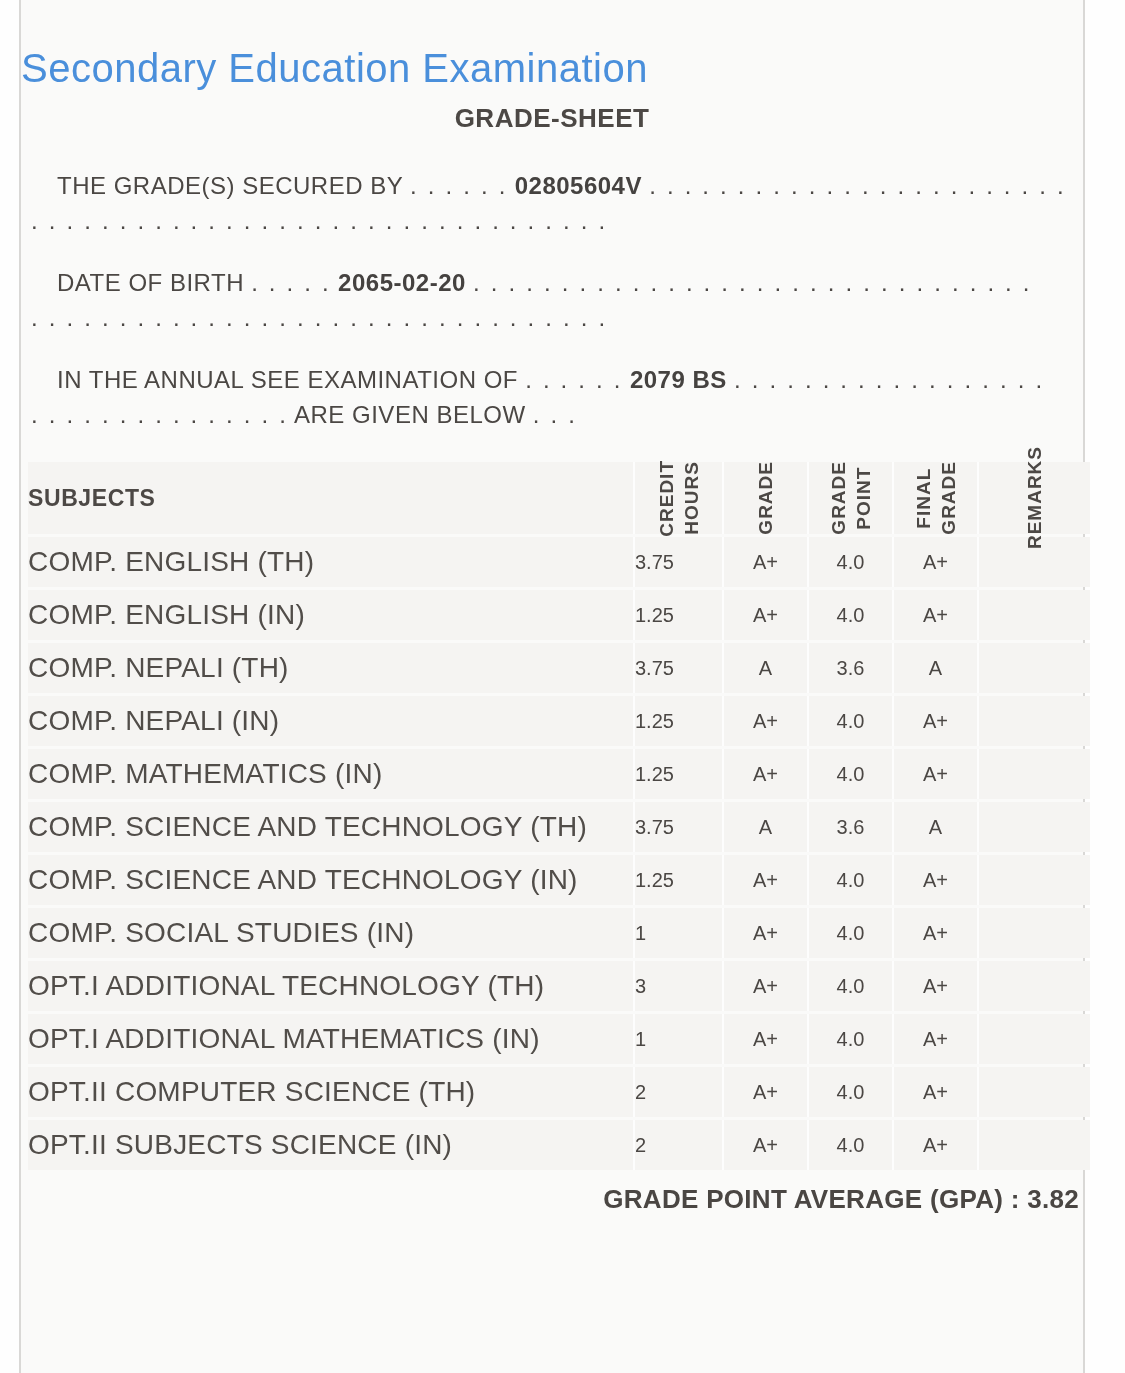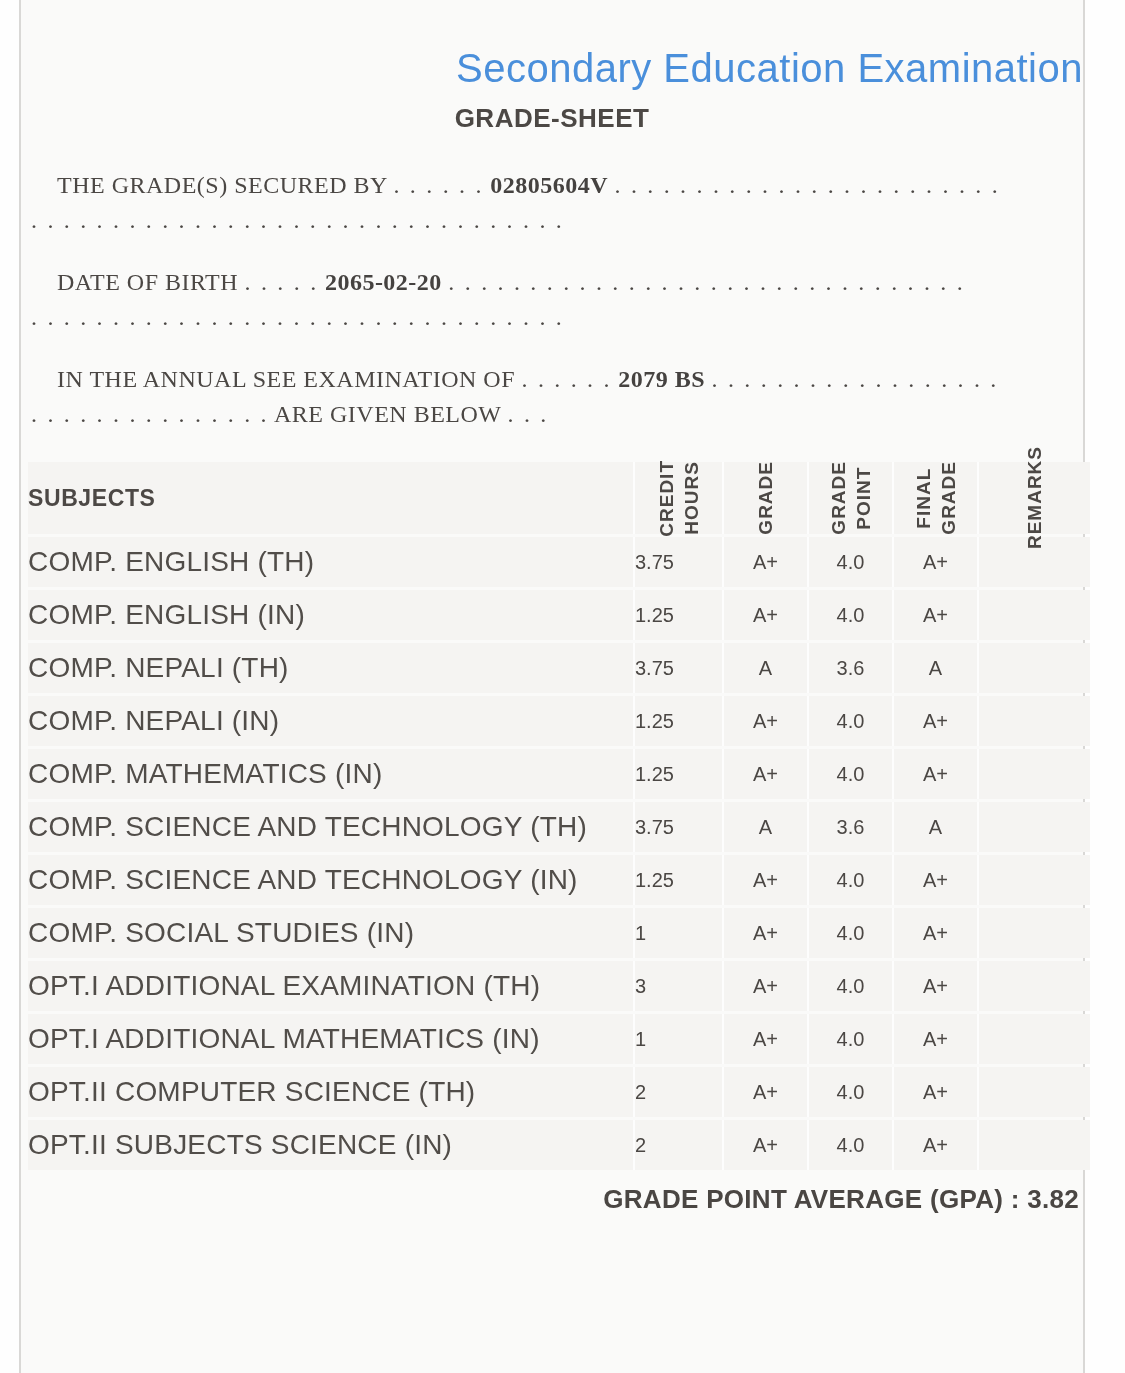--- a/index.html
+++ b/index.html
@@ -20,39 +20,39 @@
     background: #fafaf9;
     border-left: 2px solid #d9d8d6;
     border-right: 2px solid #d9d8d6;
   }
   .title {
     margin: 0;
     padding-top: 46px;
     font-size: 40px;
     font-weight: 400;
     color: #4a8fdb;
-    text-align: right;
+    text-align: left;
     letter-spacing: 0.5px;
   }
   .subtitle {
     margin: 12px 0 0 0;
     font-size: 26px;
     font-weight: 700;
     color: #4c4845;
     text-align: center;
     letter-spacing: 0.5px;
   }
   .paras {
     margin-top: 34px;
     padding: 0 10px;
     font-size: 24px;
     color: #4b4744;
     letter-spacing: 0.5px;
   }
-  .para { margin-bottom: 27px; font-family: Liberation Serif, serif; }
+  .para { margin-bottom: 27px; }
   .pline { line-height: 35px; white-space: nowrap; overflow: hidden; }
   .pline.first { margin-left: 26px; }
   .b { font-weight: 700; color: #454240; }
   .dots { letter-spacing: 2.2px; }
 
   table.grades {
     border-collapse: separate;
     border-spacing: 0 3px;
     table-layout: fixed;
     width: 1062px;
@@ -247,21 +247,21 @@
           </tr>
           <tr>
             <td class="c-subject">COMP. SOCIAL STUDIES (IN)</td>
             <td class="c-credit">1</td>
             <td class="c-grade">A+</td>
             <td class="c-num">4.0</td>
             <td class="c-grade">A+</td>
             <td class="c-remarks"></td>
           </tr>
           <tr>
-            <td class="c-subject">OPT.I ADDITIONAL EXAMINATION (TH)</td>
+            <td class="c-subject">OPT.I ADDITIONAL TECHNOLOGY (TH)</td>
             <td class="c-credit">3</td>
             <td class="c-grade">A+</td>
             <td class="c-num">4.0</td>
             <td class="c-grade">A+</td>
             <td class="c-remarks"></td>
           </tr>
           <tr>
             <td class="c-subject">OPT.I ADDITIONAL MATHEMATICS (IN)</td>
             <td class="c-credit">1</td>
             <td class="c-grade">A+</td>

